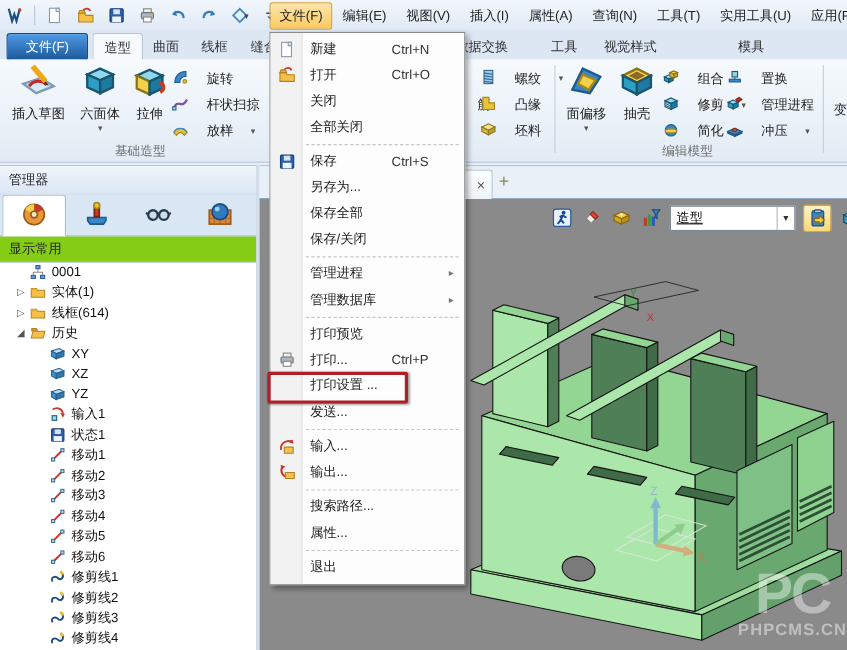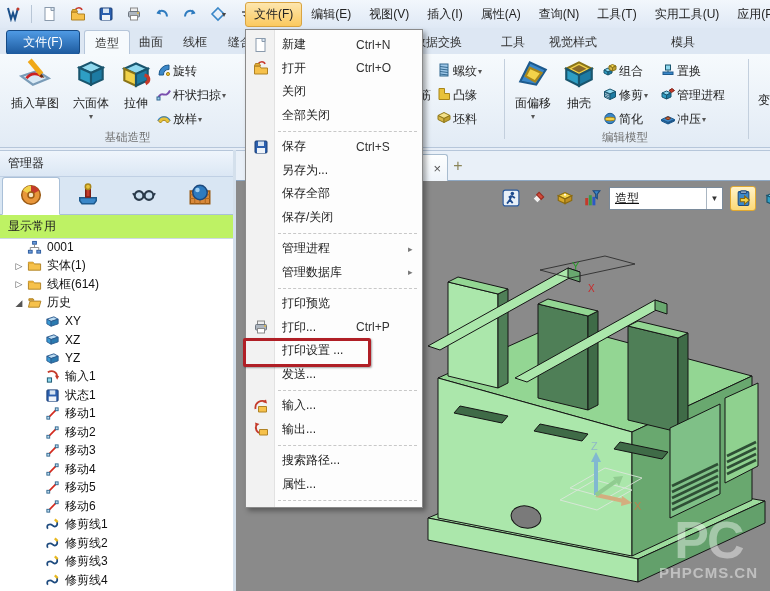--- a/index.html
+++ b/index.html
@@ -23,33 +23,33 @@
     background:linear-gradient(#4f9ae4,#1d5a9e);border:1px solid #164a84;color:#fff;
     display:flex;align-items:center;justify-content:center;}
   .rtab{position:absolute;top:2px;height:24px;display:flex;align-items:center;justify-content:center;color:#333;}
   .rtab.active{background:#f6fafd;border:1px solid #b6c6da;border-bottom:none;border-radius:3px 3px 0 0;}
 
   
   .ribbon{position:absolute;left:0;top:54px;width:770px;height:93px;
     background:linear-gradient(#f6fafd,#e2ebf5);border-bottom:1px solid #b6c6da;}
   .bigbtn{position:absolute;top:2px;height:72px;display:flex;flex-direction:column;align-items:center;}
   .bigbtn .blabel{margin-top:2px;white-space:nowrap;}
-  .smallbtn{position:absolute;height:20px;display:flex;align-items:center;gap:1px;white-space:nowrap;}
+  .smallbtn{position:absolute;height:20px;display:flex;align-items:center;gap:16px;white-space:nowrap;}
   .caret{font-size:8px;color:#555;}
   .grouplabel{position:absolute;bottom:2px;text-align:center;color:#6f6f6f;font-size:11.5px;}
   .vsep{position:absolute;top:5px;height:80px;width:1px;background:#c3cfdd;}
 
   
   .panel{position:absolute;left:0;top:150px;width:233px;height:441px;background:#fff;border-top:1px solid #b6c6da;border-right:1px solid #9fb6cc;}
   .panel-title{height:25px;background:linear-gradient(#eff5fc,#dbe7f4);border-bottom:1px solid #c0d0e4;
     display:flex;align-items:center;padding-left:8px;color:#222;}
   .ptabs{height:37px;background:#d9e6f3;border-bottom:1px solid #aac0d8;display:flex;}
   .ptab{width:56px;height:36px;display:flex;align-items:center;justify-content:center;}
   .ptab.active{background:#fff;border:1px solid #aac0d8;border-bottom:1px solid #fff;border-radius:3px 3px 0 0;margin-left:2px;}
-  .filter-row{height:23px;border-bottom:1px solid #cdd9e6;display:flex;align-items:center;padding-left:8px;background:#bef264;}
+  .filter-row{height:23px;border-bottom:1px solid #cdd9e6;display:flex;align-items:center;padding-left:8px;background:#84cc16;}
   .tree{position:absolute;left:0;top:87px;right:1px;bottom:0;overflow:hidden;}
   .trow{height:18.5px;display:flex;align-items:center;white-space:nowrap;padding-left:12px;}
   .trow .arrow{width:14px;text-align:center;font-size:9px;color:#555;}
   .trow .ticon{width:17px;display:flex;align-items:center;justify-content:center;}
   .trow .tlabel{margin-left:4px;color:#111;}
 
   
   .splitter{position:absolute;left:233px;top:150px;width:3px;height:441px;background:#d4e0ec;}
   .docarea{position:absolute;left:236px;top:150px;width:534px;height:441px;}
   .tabbar{position:absolute;left:0;top:0;width:534px;height:29px;background:#e9f0f8;border-top:1px solid #b6c6da;border-bottom:2px solid #8ea8c4;}
@@ -59,21 +59,21 @@
   .newtab{position:absolute;left:212px;top:5px;width:20px;height:20px;color:#8a8558;font-size:16px;display:flex;align-items:center;justify-content:center;}
   .viewport{position:absolute;left:0;top:31px;width:534px;height:410px;background:#8a8a8a;overflow:hidden;}
   .vtool{position:absolute;left:265px;top:4px;height:26px;display:flex;align-items:center;gap:7px;z-index:3;}
   .vicon{width:20px;height:20px;display:flex;align-items:center;justify-content:center;}
   .vcombo{width:112px;height:21px;background:#fff;border:1px solid #7a8a9a;display:flex;align-items:center;}
   .vcombo .val{flex:1;padding-left:5px;text-decoration:underline;color:#111;}
   .vcombo .dd{width:15px;height:100%;border-left:1px solid #aab6c2;display:flex;align-items:center;justify-content:center;font-size:8px;color:#333;}
   .vbtn-active{width:24px;height:23px;background:linear-gradient(#fff3c8,#fcd977);border:1px solid #e0a830;border-radius:3px;
     display:flex;align-items:center;justify-content:center;}
   .model{position:absolute;left:184px;top:37px;z-index:1;}
-  .watermark{position:absolute;right:12px;bottom:10px;z-index:2;text-align:center;pointer-events:none;}
+  .watermark{position:absolute;right:0;bottom:10px;z-index:2;text-align:center;pointer-events:none;}
   .wm-logo{font-size:52px;font-weight:bold;letter-spacing:-2px;color:rgba(255,255,255,0.42);line-height:48px;font-family:"Liberation Sans",sans-serif;}
   .wm-site{font-size:15px;font-weight:bold;letter-spacing:1px;color:rgba(255,255,255,0.46);}
 
   
   .filemenu{position:absolute;left:245px;top:29px;width:176px;background:#fdfdfd;border:1px solid #8a8a8a;
     box-shadow:3px 3px 5px rgba(0,0,0,0.35);z-index:50;padding:3px 0;}
   .fm-gutter{position:absolute;left:0;top:0;bottom:0;width:28px;background:#f2f2f2;border-right:1px solid #e2e2e2;}
   .fm-item{position:relative;height:23.5px;display:flex;align-items:center;}
   .fm-item .fm-icon{width:29px;display:flex;align-items:center;justify-content:center;}
   .fm-item .fm-label{margin-left:7px;flex:1;white-space:nowrap;}
@@ -867,16 +867,22 @@
         <span class="fm-short"></span>
         <span class="fm-arrow"></span>
       </div>
       <div class="fm-item">
         <span class="fm-icon"></span>
         <span class="fm-label">属性...</span>
         <span class="fm-short"></span>
         <span class="fm-arrow"></span>
       </div>
       <div class="fm-sep"></div>
+      <div class="fm-item">
+        <span class="fm-icon"></span>
+        <span class="fm-label">退出</span>
+        <span class="fm-short"></span>
+        <span class="fm-arrow"></span>
+      </div>
       <div class="annotate" style="top: 308px;"></div>
     </div>
 
 </div>
 
 </body></html>

